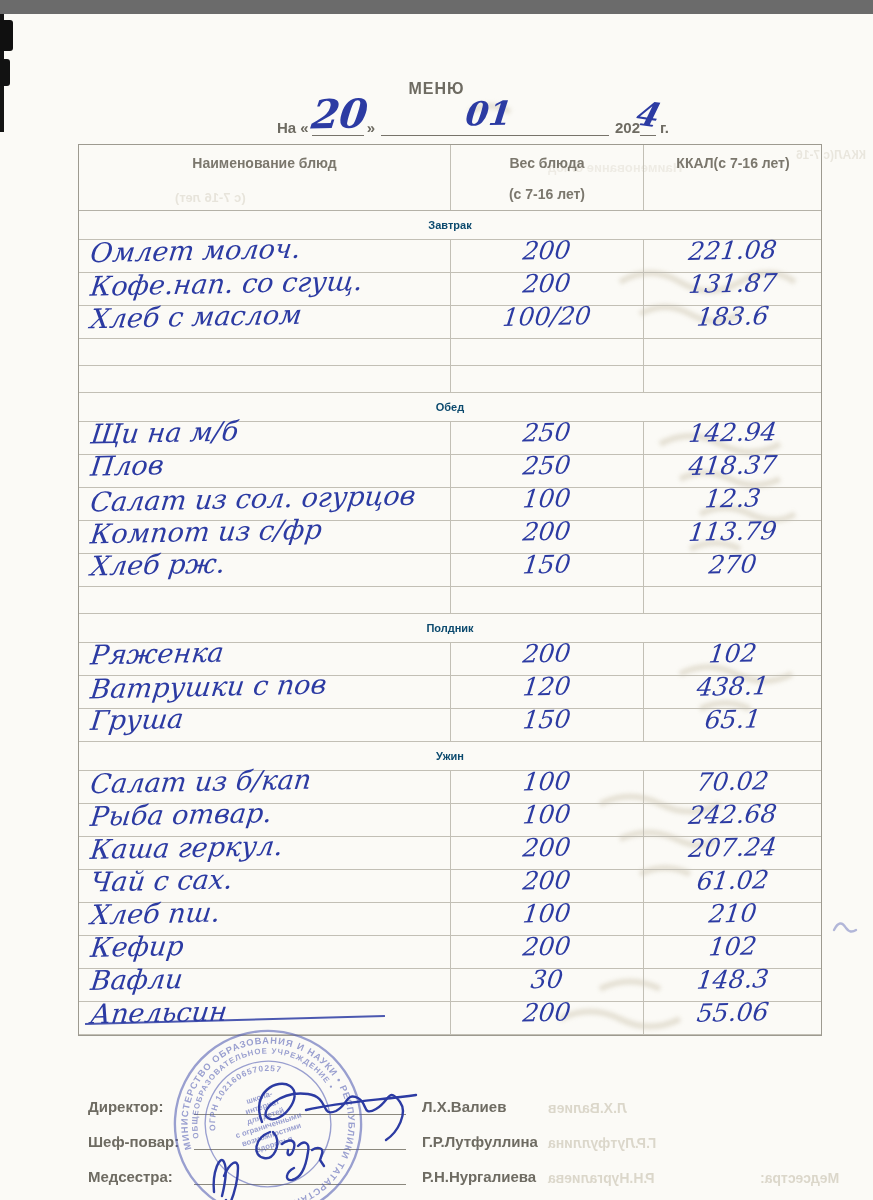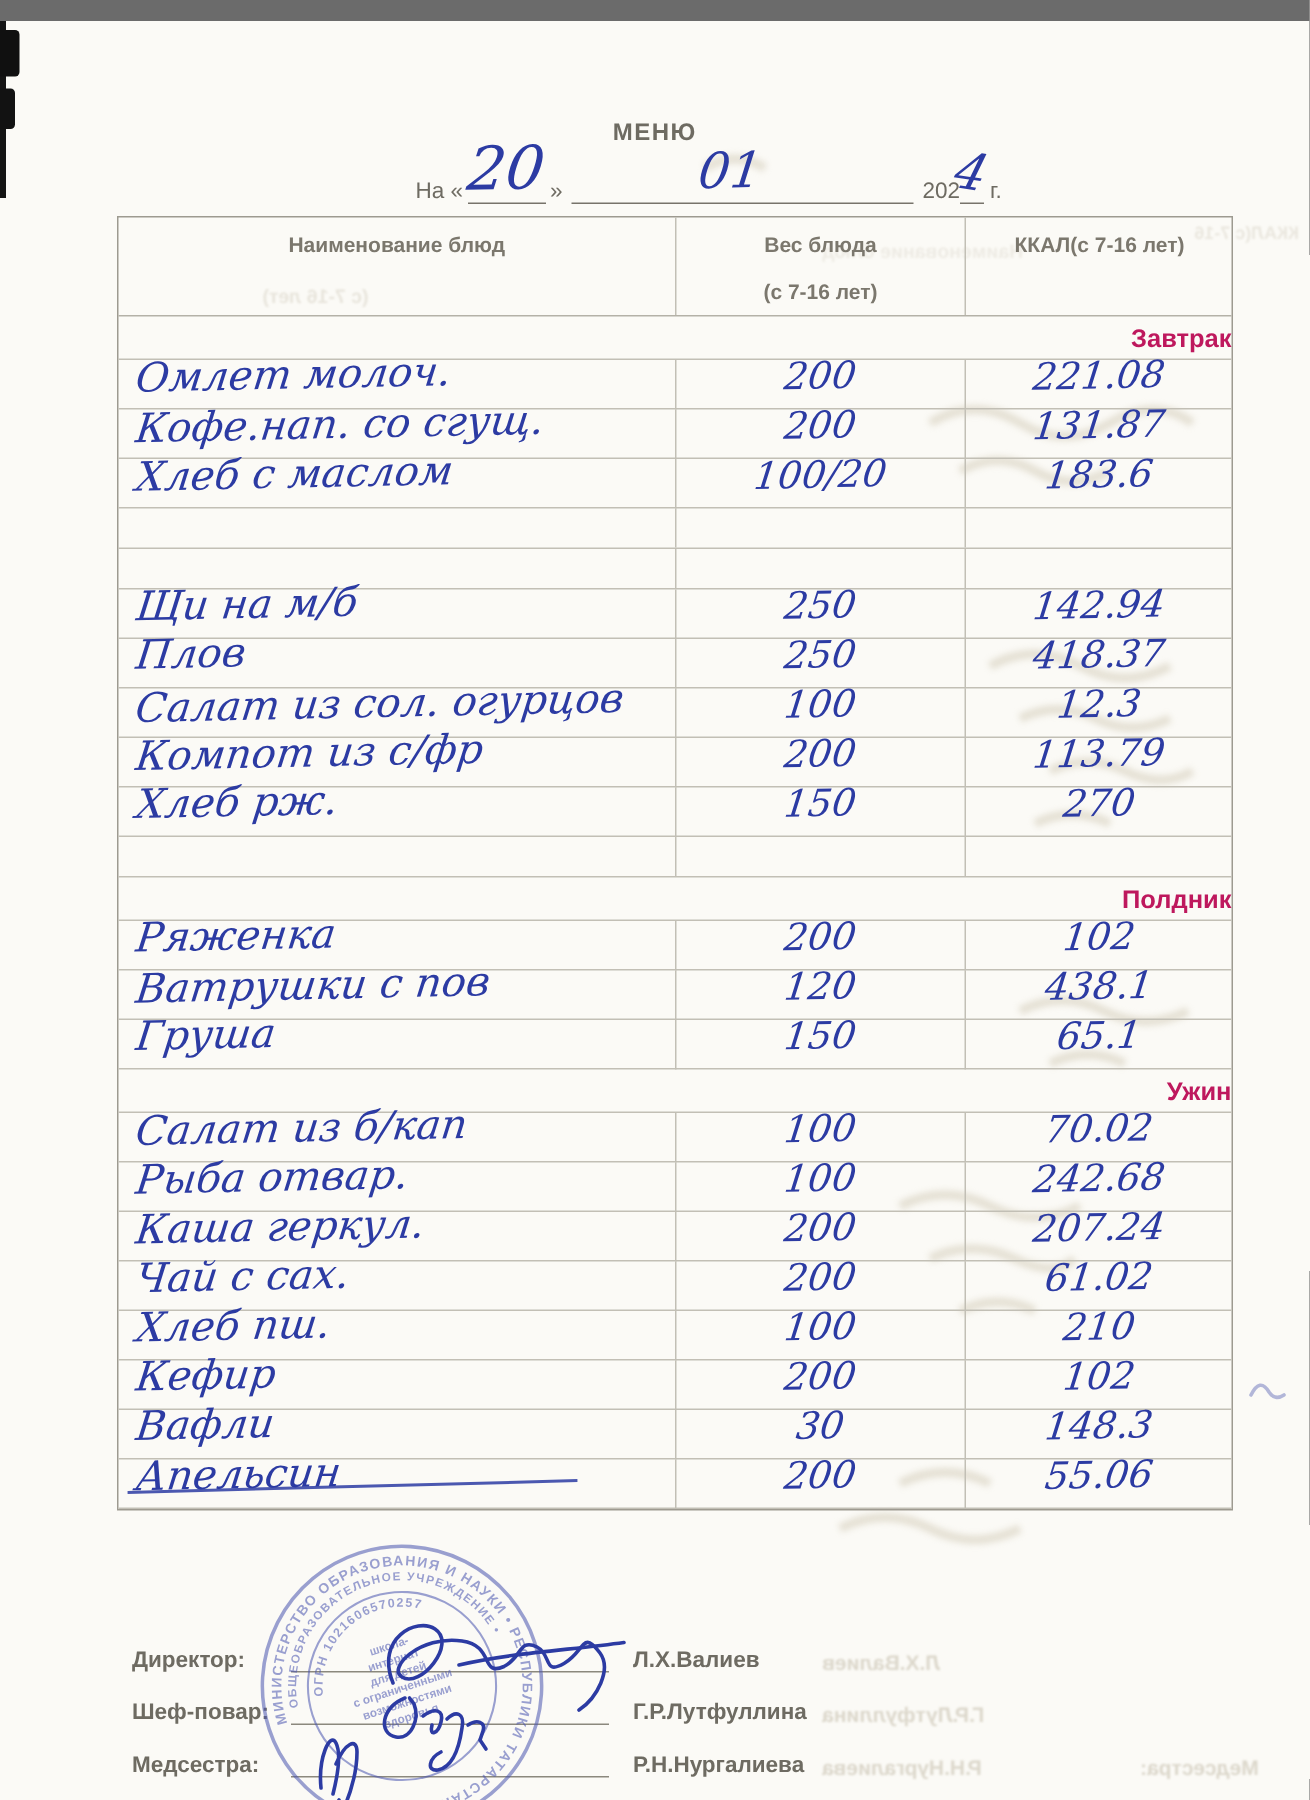--- a/index.html
+++ b/index.html
@@ -3,41 +3,41 @@
 <meta charset="utf-8">
 <style>
   html,body{margin:0;padding:0;background:#6b6b6b;}
   *{box-sizing:border-box;}
   .page{position:relative;width:873px;height:1200px;margin:14px auto;background:#fbfaf6;overflow:hidden;
         font-family:"Liberation Sans",sans-serif;}
   .doc-title{position:absolute;top:66px;left:0;right:0;text-align:center;font-size:16px;font-weight:bold;
              color:#6e6b62;letter-spacing:1px;}
   
   .date-line{position:absolute;top:88px;left:277px;display:flex;align-items:flex-end;height:34px;
-             font-size:15px;font-weight:normal;color:#6e6b62;}
+             font-size:15px;font-weight:bold;color:#6e6b62;}
   .slot{display:inline-block;border-bottom:1.6px solid #77736a;position:relative;height:10px;}
   .slot-day{width:52px;margin:0 3px;}
   .slot-month{width:228px;margin:0 6px;}
   .slot-year{width:16px;}
   
   .hw{font-family:"DejaVu Serif",serif;font-style:italic;color:#2c3ba3;display:inline-block;
       transform:skewX(-8deg) rotate(-1.2deg);white-space:nowrap;}
   .hw-day{position:absolute;left:0px;top:-36px;font-size:40px;}
   .hw-month{position:absolute;left:85px;top:-32px;font-size:33px;}
   .hw-year{position:absolute;left:-3px;top:-31px;font-size:33px;transform:skewX(-8deg) rotate(8deg);}
   
   .menu-table{position:absolute;left:78px;top:130px;width:744px;border:1px solid #9d9a90;background:transparent;}
   .grid-row{display:grid;grid-template-columns:372px 193px 178px;}
   .cell{position:relative;}
   .cell.c1,.cell.c2{border-right:1px solid #c2bfb5;}
   .header-row{height:66px;border-bottom:1px solid #b4b1a7;}
   .header-row .cell{text-align:center;padding-top:10px;font-size:14px;font-weight:bold;color:#7b776d;}
   .header-row .c2{display:flex;flex-direction:column;justify-content:space-between;padding-bottom:8px;align-items:center;}
-  .section-row{height:29px;line-height:29px;text-align:right;border-bottom:1px solid #c2bfb5;
-               font-size:17px;font-weight:bold;color:#be185d;}
+  .section-row{height:29px;line-height:29px;text-align:center;border-bottom:1px solid #c2bfb5;
+               font-size:11px;font-weight:bold;color:#0c4a6e;}
   .dish-row{height:33px;border-bottom:1px solid #c2bfb5;}
   .empty-row{height:27px;border-bottom:1px solid #c2bfb5;}
   .dish-row .cell{overflow:visible;}
   .dish-row .hw{position:relative;top:-6px;line-height:33px;}
   .dish-row .c1 .hw{font-size:27px;margin-left:12px;}
   .dish-row .c2,.dish-row .c3{text-align:center;}
   .dish-row .c2 .hw,.dish-row .c3 .hw{font-size:25px;}
   .struck .c1::after{content:"";position:absolute;left:6px;width:300px;top:52%;
                      border-top:2.5px solid rgba(44,59,163,.85);transform:rotate(-1.5deg);}
   
@@ -143,20 +143,21 @@
         <div class="grid-row empty-row">
           <div class="cell c1"></div>
           <div class="cell c2"></div>
           <div class="cell c3"></div>
         </div>
         <div class="grid-row empty-row">
           <div class="cell c1"></div>
           <div class="cell c2"></div>
           <div class="cell c3"></div>
         </div>
+        <div class="section-row">Обед</div>
         <div class="grid-row dish-row">
           <div class="cell c1"><span class="hw">Щи на м/б</span></div>
           <div class="cell c2"><span class="hw">250</span></div>
           <div class="cell c3"><span class="hw">142.94</span></div>
         </div>
         <div class="grid-row dish-row">
           <div class="cell c1"><span class="hw">Плов</span></div>
           <div class="cell c2"><span class="hw">250</span></div>
           <div class="cell c3"><span class="hw">418.37</span></div>
         </div>

